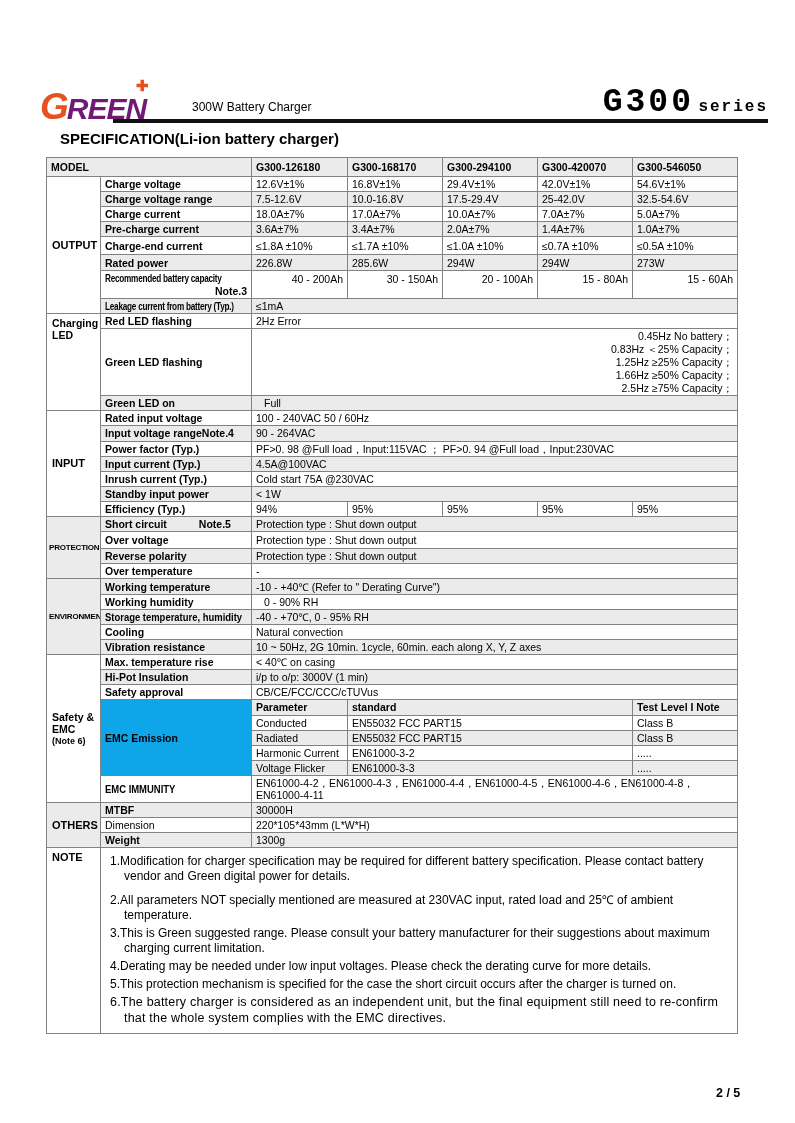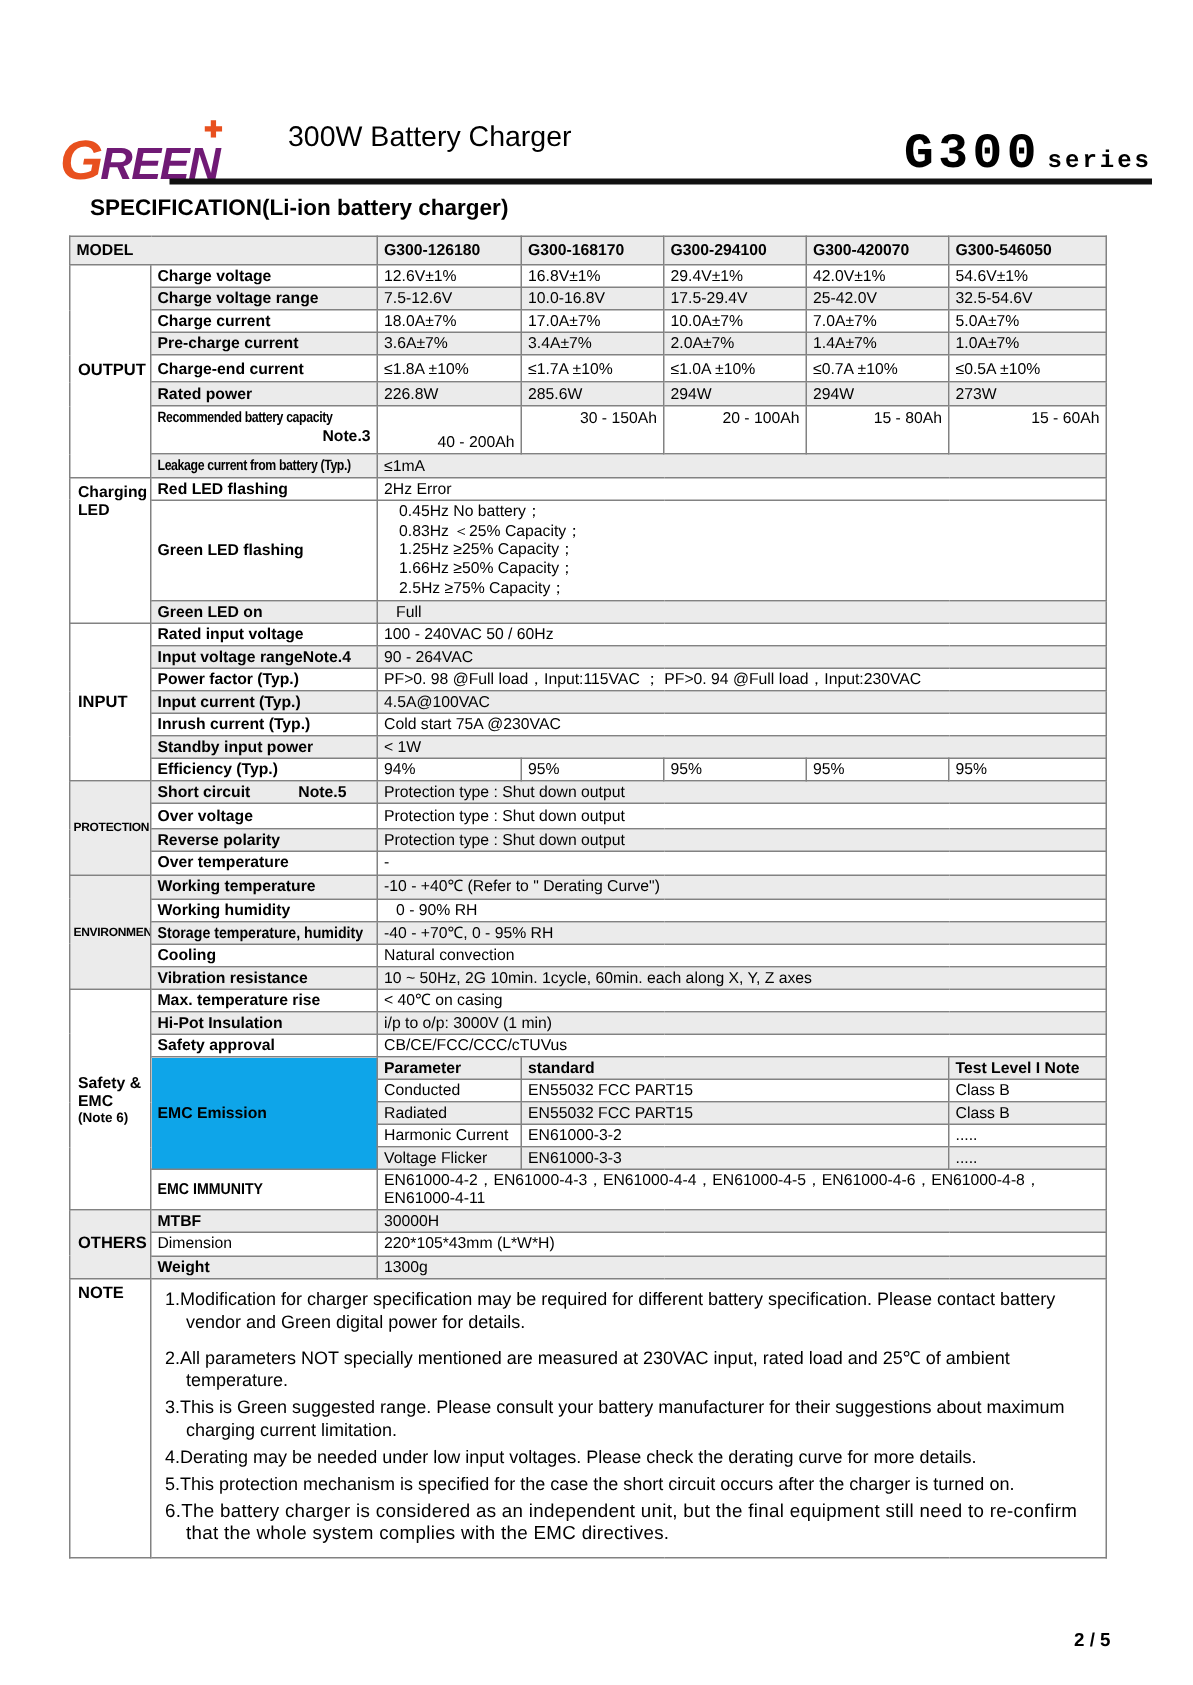--- a/index.html
+++ b/index.html
@@ -5,21 +5,21 @@
   * { margin:0; padding:0; box-sizing:border-box; }
   body { background:#fff; }
   .page { position:relative; width:795px; height:1123px; background:#fff; margin:0 auto;
           font-family:"Liberation Sans", sans-serif; color:#000; overflow:hidden; }
 
   
   .logo { position:absolute; left:40px; top:86px; white-space:nowrap; }
   .logo-g { font-style:italic; font-weight:bold; font-size:37px; color:#e8501e; letter-spacing:-2px; }
   .logo-reen { font-style:italic; font-weight:bold; font-size:30px; color:#701a75; letter-spacing:-1px; }
   .logo-plus { position:absolute; left:96px; top:-9px; color:#e8501e; font-size:15px; font-weight:bold; }
-  .prod-title { position:absolute; left:192px; top:81px; font-size:19px; }
+  .prod-title { position:absolute; left:192px; top:100px; font-size:12px; }
   .series-wrap { position:absolute; right:27px; top:84px; white-space:nowrap; }
   .series-main { font-size:33px; font-weight:bold; letter-spacing:3px; font-family:"Liberation Mono","DejaVu Sans Mono",monospace; }
   .series-sub { font-size:16px; font-weight:bold; letter-spacing:2px; font-family:"Liberation Mono","DejaVu Sans Mono",monospace; }
   .hdr-bar { position:absolute; left:113px; top:119px; width:655px; height:4px; background:#111; }
   .spec-title { position:absolute; left:60px; top:130px; font-size:15px; font-weight:bold; }
 
   
   table.spec { position:absolute; left:46px; top:157px; width:691px; border-collapse:collapse;
                table-layout:fixed; border:1px solid #555; }
   td { border:1px solid #828282; font-size:10.5px; padding:1px 4px; vertical-align:middle;
@@ -28,21 +28,21 @@
   .lb { font-weight:bold; }             
   .sec { font-weight:bold; font-size:11px; padding-left:5px; vertical-align:middle; }
   .sec-sm { font-weight:bold; font-size:8px; letter-spacing:-0.2px; padding-left:2px; }
   .sec-top { vertical-align:top; padding-top:3px; }
   .sq { display:inline-block; transform:scaleX(0.82); transform-origin:0 50%;
         white-space:nowrap; font-size:10px; letter-spacing:-0.3px; }
   .sq9 { display:inline-block; transform:scaleX(0.9); transform-origin:0 50%; white-space:nowrap; }
   .ntag5 { margin-left:32px; font-weight:bold; }
   .ntag4 { font-weight:bold; }
   .pad10 { padding-left:12px; }
-  .led-line { padding-left:10px; line-height:12.8px; }
+  .led-line { padding-left:10px; line-height:12.8px;text-align:right; }
   .h19 td { height:19px; } .h15 td { height:15px; } .h18 td { height:18px; }
   .h16 td { height:16px; } .h26 td { height:26px;text-align:right; } .h64 td { height:64px; }
   .h14 td { height:14px; } .h17 td { height:17px; }
 
   
   .note-cell { vertical-align:top; padding:6px 8px 4px 9px; }
   .note-item { font-size:12px; line-height:1.25; padding-left:14px; text-indent:-14px; margin-bottom:3px; }
   .note-item.sp { margin-bottom:9px; }
   .note-item.last { font-size:12.5px; letter-spacing:0.2px; }
 
@@ -133,21 +133,21 @@
       <td>285.6W</td>
       <td>294W</td>
       <td>294W</td>
       <td>273W</td>
     </tr>
     <tr class="h26">
       <td class="lb" style="vertical-align:top">
         <span class="sq">Recommended battery capacity</span>
         <div>Note.3</div>
       </td>
-      <td style="vertical-align:top;padding-top:18px">40 - 200Ah</td>
+      <td style="vertical-align:top;padding-top:2px">40 - 200Ah</td>
       <td style="vertical-align:top;padding-top:2px">30 - 150Ah</td>
       <td style="vertical-align:top;padding-top:2px">20 - 100Ah</td>
       <td style="vertical-align:top;padding-top:2px">15 - 80Ah</td>
       <td style="vertical-align:top;padding-top:2px">15 - 60Ah</td>
     </tr>
     <tr class="h15 g">
       <td class="lb"><span class="sq">Leakage current from battery (Typ.)</span></td>
       <td colspan="5">≤1mA</td>
     </tr>
 

